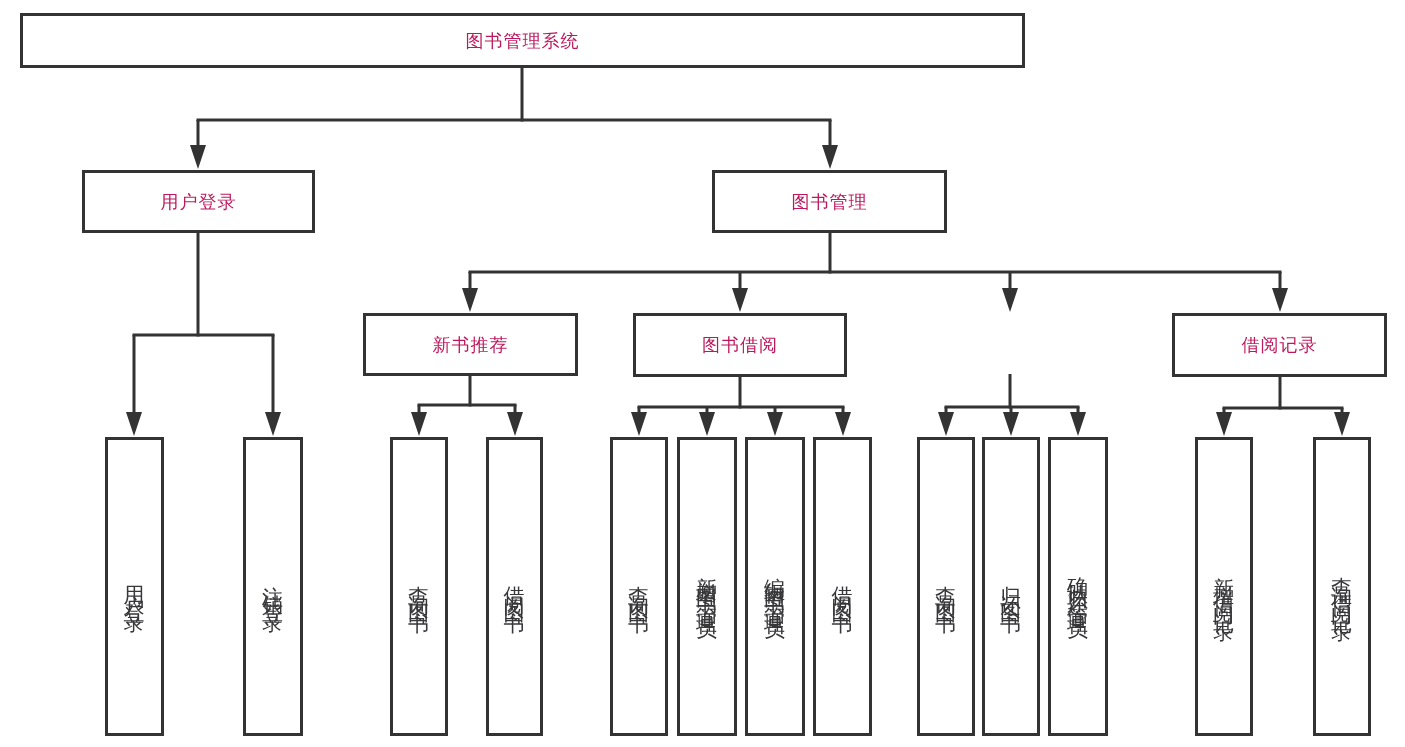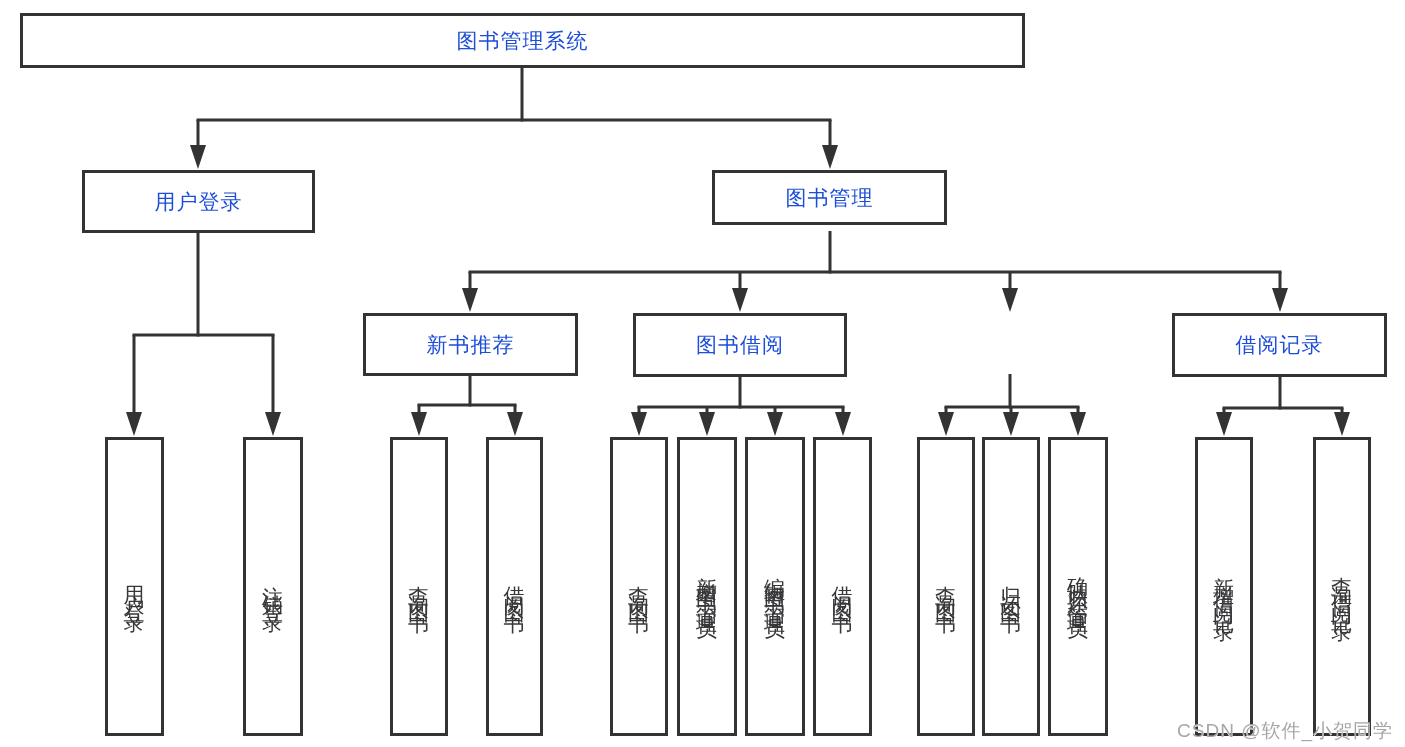--- a/index.html
+++ b/index.html
@@ -19,22 +19,22 @@
   svg.connectors line { stroke: #333333; stroke-width: 3; }
   svg.connectors polygon { fill: #333333; }
   .hbox {
     position: absolute;
     box-sizing: border-box;
     border: 3px solid #333333;
     background: #ffffff;
     display: flex;
     align-items: center;
     justify-content: center;
-    font-size: 21px;
-    color: #1d4ed8;
+    font-size: 18px;
+    color: #be185d;
     letter-spacing: 1px;
   }
   .vbox {
     position: absolute;
     top: 437px;
     height: 299px;
     box-sizing: border-box;
     border: 3px solid #333333;
     background: #ffffff;
     display: flex;
@@ -129,21 +129,21 @@
     <polygon points="1334,412 1350,412 1342,436"></polygon>
   </svg>
 
   <div class="hbox" style="left:20px; top:13px; width:1005px; height:55px;">
     <span>图书管理系统</span>
   </div>
 
   <div class="hbox" style="left:82px; top:170px; width:233px; height:63px;">
     <span>用户登录</span>
   </div>
-  <div class="hbox" style="left:712px; top:170px; width:235px; height:55px;">
+  <div class="hbox" style="left:712px; top:170px; width:235px; height:63px;">
     <span>图书管理</span>
   </div>
 
   <div class="hbox" style="left:633px; top:313px; width:214px; height:64px;">
     <span>图书借阅</span>
   </div>
   <div class="hbox" style="left:363px; top:313px; width:215px; height:63px;">
     <span>新书推荐</span>
   </div>
   <div class="hbox" style="left:1172px; top:313px; width:215px; height:64px;">
@@ -187,15 +187,14 @@
     <span>确认归还（管理员）</span>
   </div>
 
   <div class="vbox" style="left:1195px; width:58px;">
     <span>新增借阅记录</span>
   </div>
   <div class="vbox" style="left:1313px; width:58px;">
     <span>查询借阅记录</span>
   </div>
 
-  <div class="watermark">CSDN @软件_小贺同学</div>
 
 </div>
 
 </body></html>

